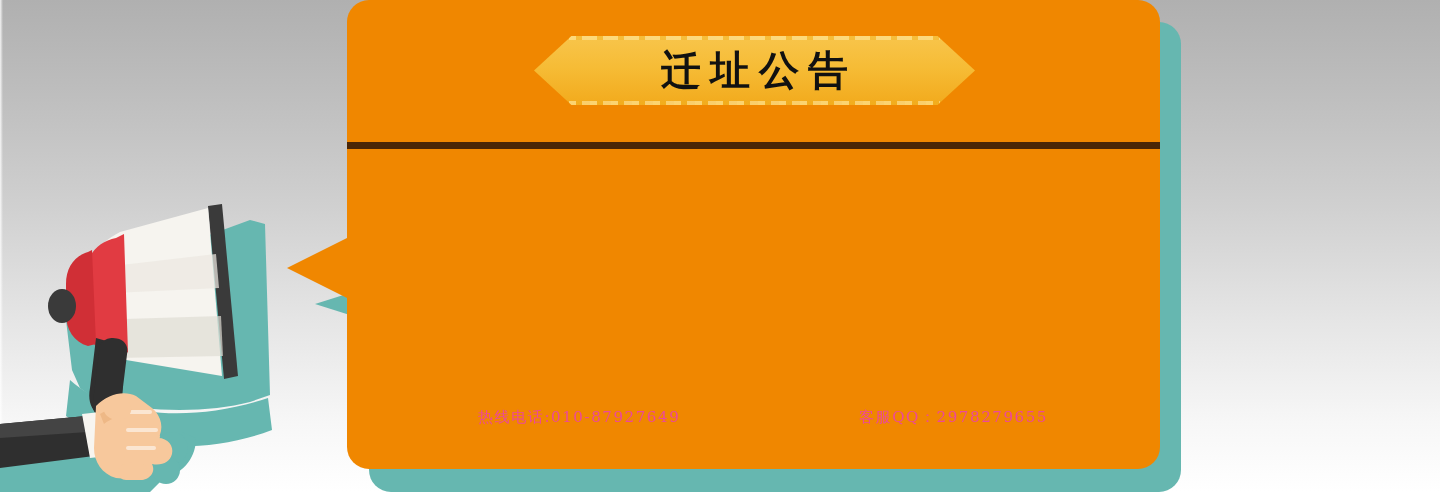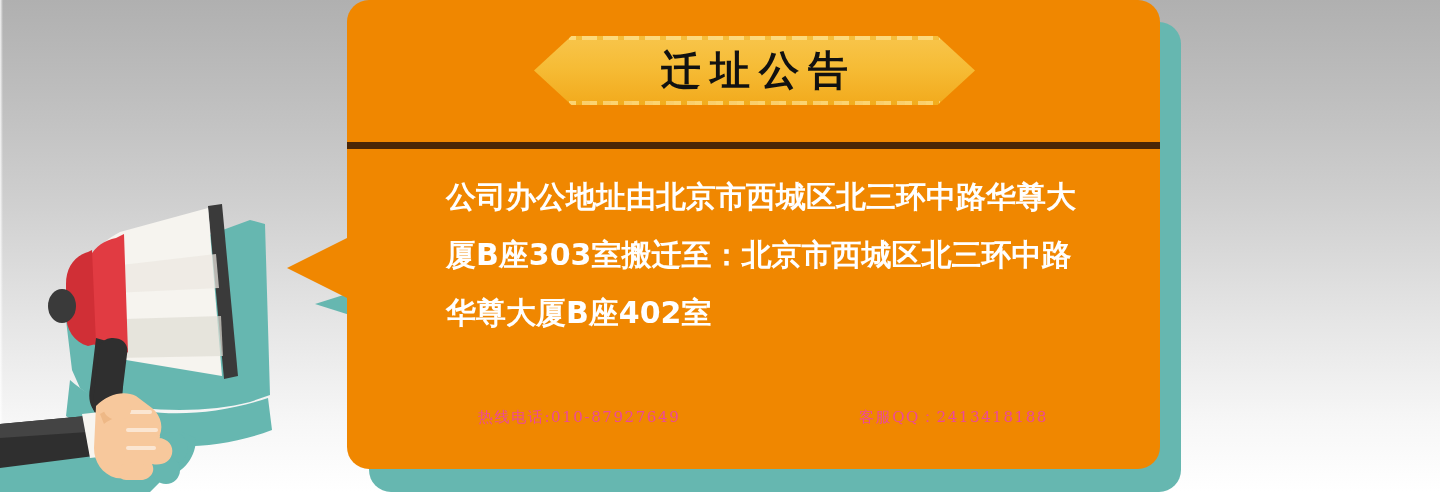--- a/index.html
+++ b/index.html
@@ -255,20 +255,19 @@
   <div class="tail"></div>
 
   <div class="banner">
     <div class="banner-texture-top"></div>
     <div class="banner-texture-bottom"></div>
   </div>
   <div class="banner-title">迁址公告</div>
 
   <div class="divider"></div>
 
-  <div class="body-text">公司办公地址由北京市西城区北三环中路华尊大厦B座303室搬迁至：北京市西城区北三环中路华尊大厦B座402室</div>
 
   <div class="footer">
     <span class="footer-item footer-hotline">热线电话:010-87927649</span>
-    <span class="footer-item footer-qq">客服QQ：2413418188</span>
+    <span class="footer-item footer-qq">客服QQ：2978279655</span>
   </div>
 
 </div>
 
 </body></html>

